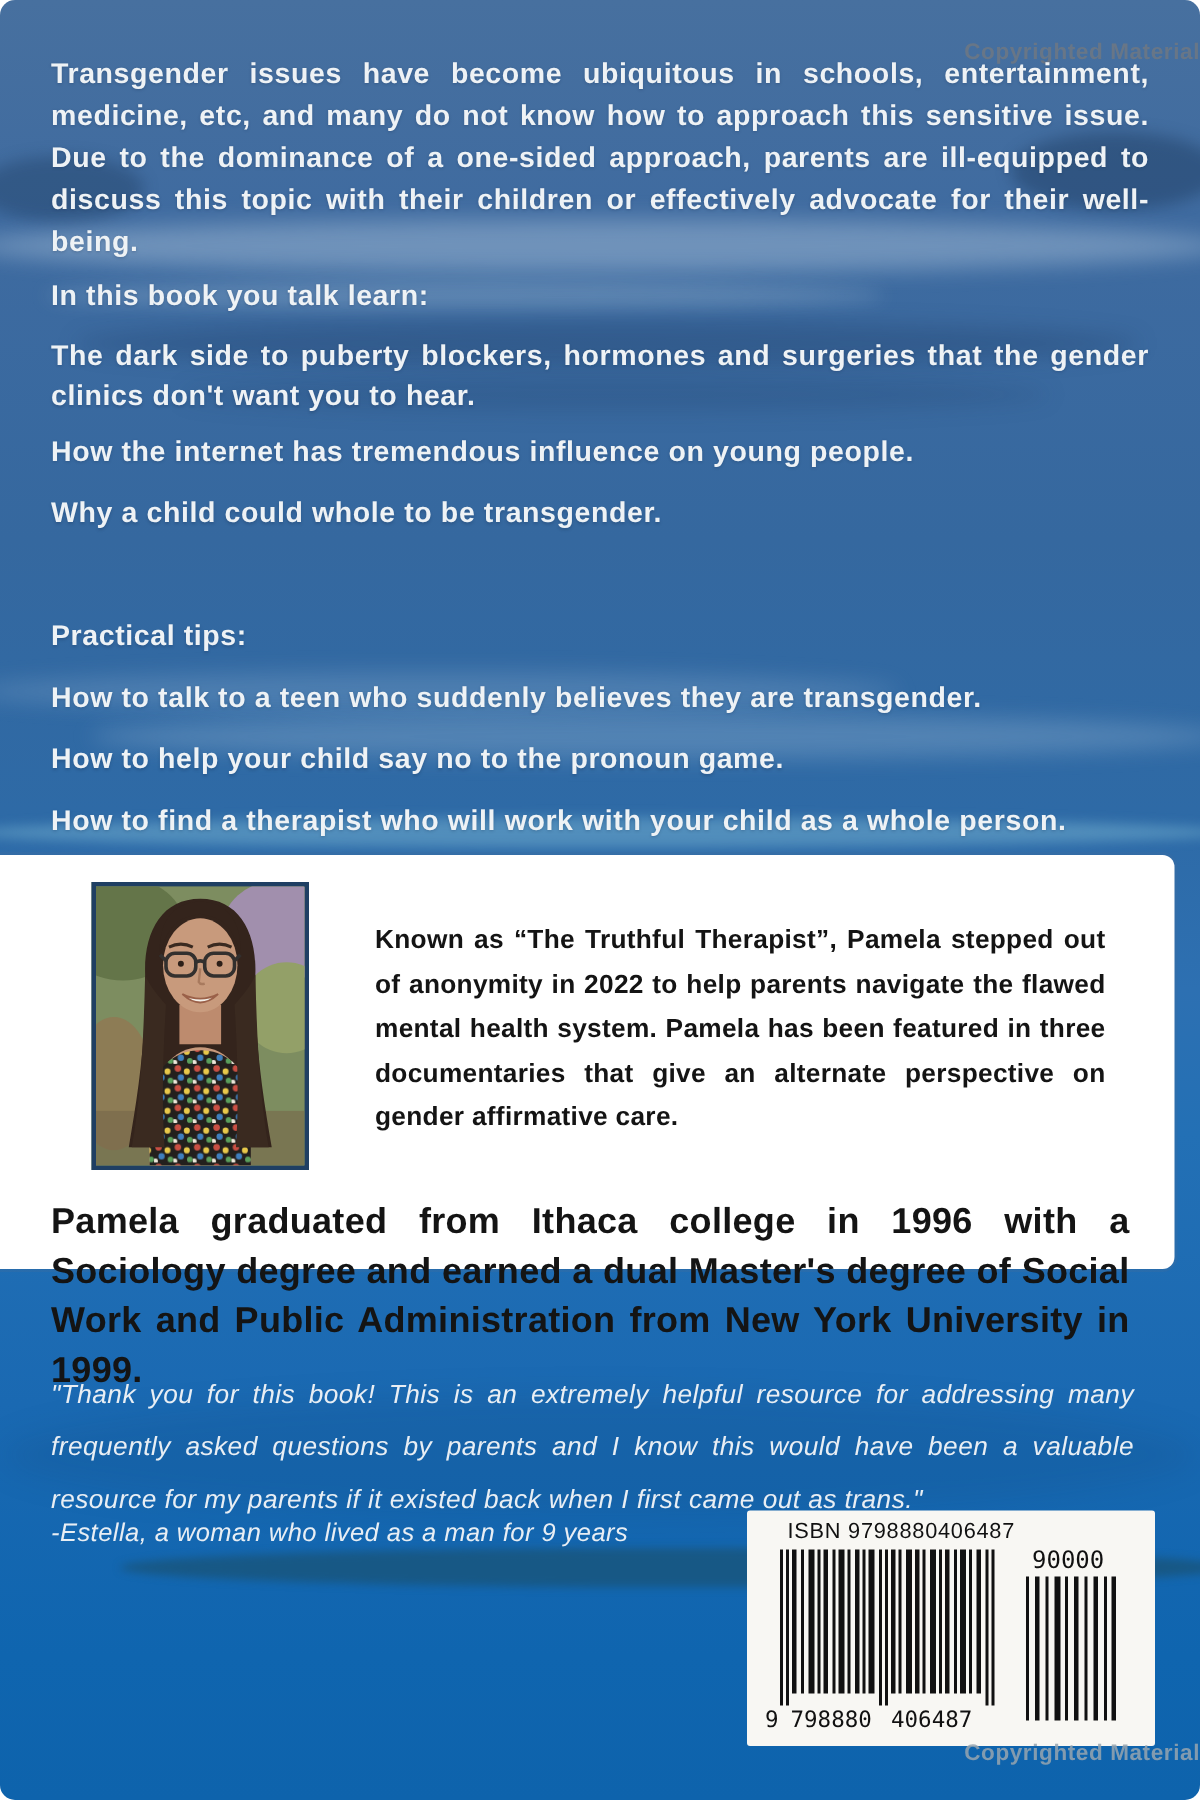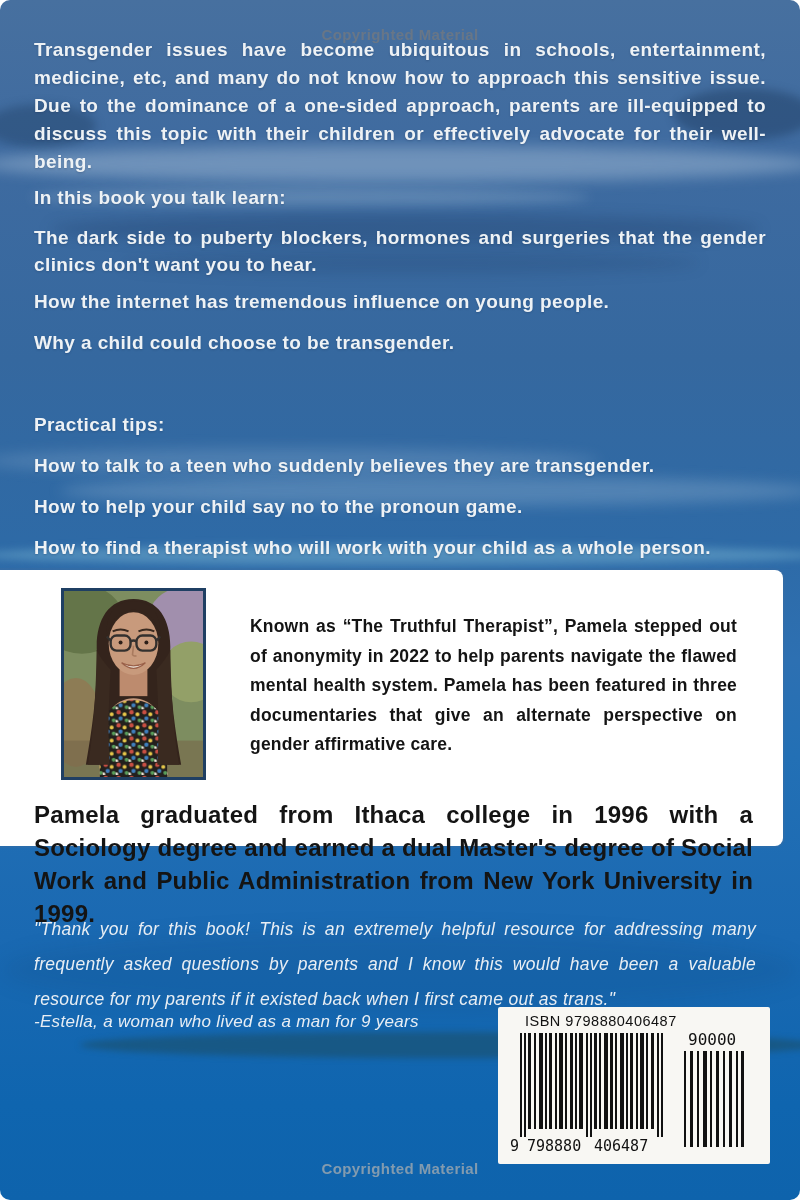--- a/index.html
+++ b/index.html
@@ -17,21 +17,21 @@
   .s3  { top:146px; left:-20px;  right:-20px; height:36px; background:rgba(215,230,242,.32); filter:blur(7px); }
   .s4  { top:188px; left:30px;   width:560px; height:18px; background:rgba(215,230,242,.22); filter:blur(6px); }
   .s5  { top:214px; left:50px;   right:40px;  height:30px; background:rgba(18,42,78,.22); filter:blur(7px); }
   .s6  { top:252px; left:120px;  right:100px; height:22px; background:rgba(18,42,78,.16); filter:blur(7px); }
   .s7  { top:448px; left:-20px;  right:200px; height:26px; background:rgba(205,224,238,.18); filter:blur(7px); }
   .s8  { top:476px; left:60px;   right:-20px; height:30px; background:rgba(205,224,238,.22); filter:blur(7px); }
   .s9  { top:545px; left:-20px;  right:-20px; height:20px; background:rgba(140,200,220,.38); filter:blur(4px); }
   .s10 { top:1032px; left:80px;  right:-20px; height:26px; background:rgba(28,77,98,.55); filter:blur(3px); }
   .s11 { top:930px;  left:0;     right:0;     height:80px; background:rgba(10,50,90,.10); filter:blur(10px); }
 
-  .copyright { position:absolute; width:100%; text-align:center; font-size:15px;
+  .copyright { position:absolute; width:100%; text-align:right; font-size:15px;
                letter-spacing:.4px; font-weight:bold; }
   .copyright.top    { top:26px;  color:rgba(110,120,130,.85); }
   .copyright.bottom { top:1160px; color:rgba(150,165,175,.85); }
 
   .wtxt { position:absolute; left:34px; right:34px; color:#eef2f5; font-weight:bold;
           font-size:19px; line-height:27px; letter-spacing:.4px;
           text-shadow:0 1px 2px rgba(20,40,70,.25); margin:0; }
   .intro { top:36px; line-height:28px; text-align:justify; }
   .lh    { top:184px; }
   .li0   { top:224px; text-align:justify; }
@@ -92,21 +92,21 @@
     <div class="streak s10"></div>
     <div class="streak s11"></div>
 
     <div class="copyright top">Copyrighted Material</div>
 
     <p class="wtxt intro">Transgender issues have become ubiquitous in schools, entertainment, medicine, etc, and many do not know how to approach this sensitive issue. Due to the dominance of a one-sided approach, parents are ill-equipped to discuss this topic with their children or effectively advocate for their well-being.</p>
 
     <p class="wtxt lh">In this book you talk learn:</p>
     <p class="wtxt li0">The dark side to puberty blockers, hormones and surgeries that the gender clinics don't want you to hear.</p>
     <p class="wtxt li1">How the internet has tremendous influence on young people.</p>
-    <p class="wtxt li2">Why a child could choose to be transgender.</p>
+    <p class="wtxt li2">Why a child could whole to be transgender.</p>
 
     <p class="wtxt th">Practical tips:</p>
     <p class="wtxt ti0">How to talk to a teen who suddenly believes they are transgender.</p>
     <p class="wtxt ti1">How to help your child say no to the pronoun game.</p>
     <p class="wtxt ti2">How to find a therapist who will work with your child as a whole person.</p>
 
     <div class="panel">
       <div class="photo-frame" title="portrait of Pamela, smiling woman with long dark hair, glasses and a colorful floral top, outdoors">
         <svg viewBox="0 0 140 184" preserveAspectRatio="none">
           <defs>

